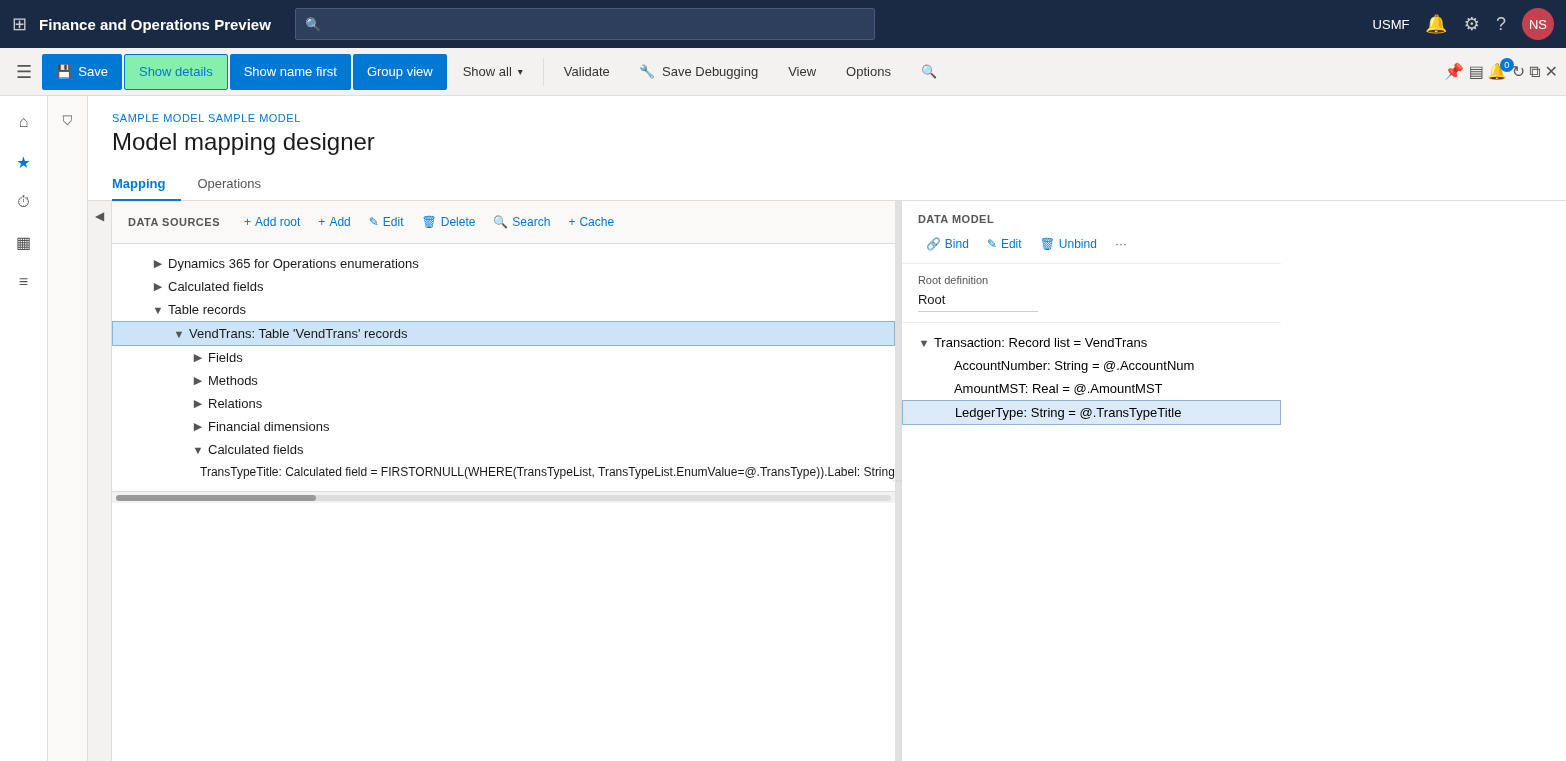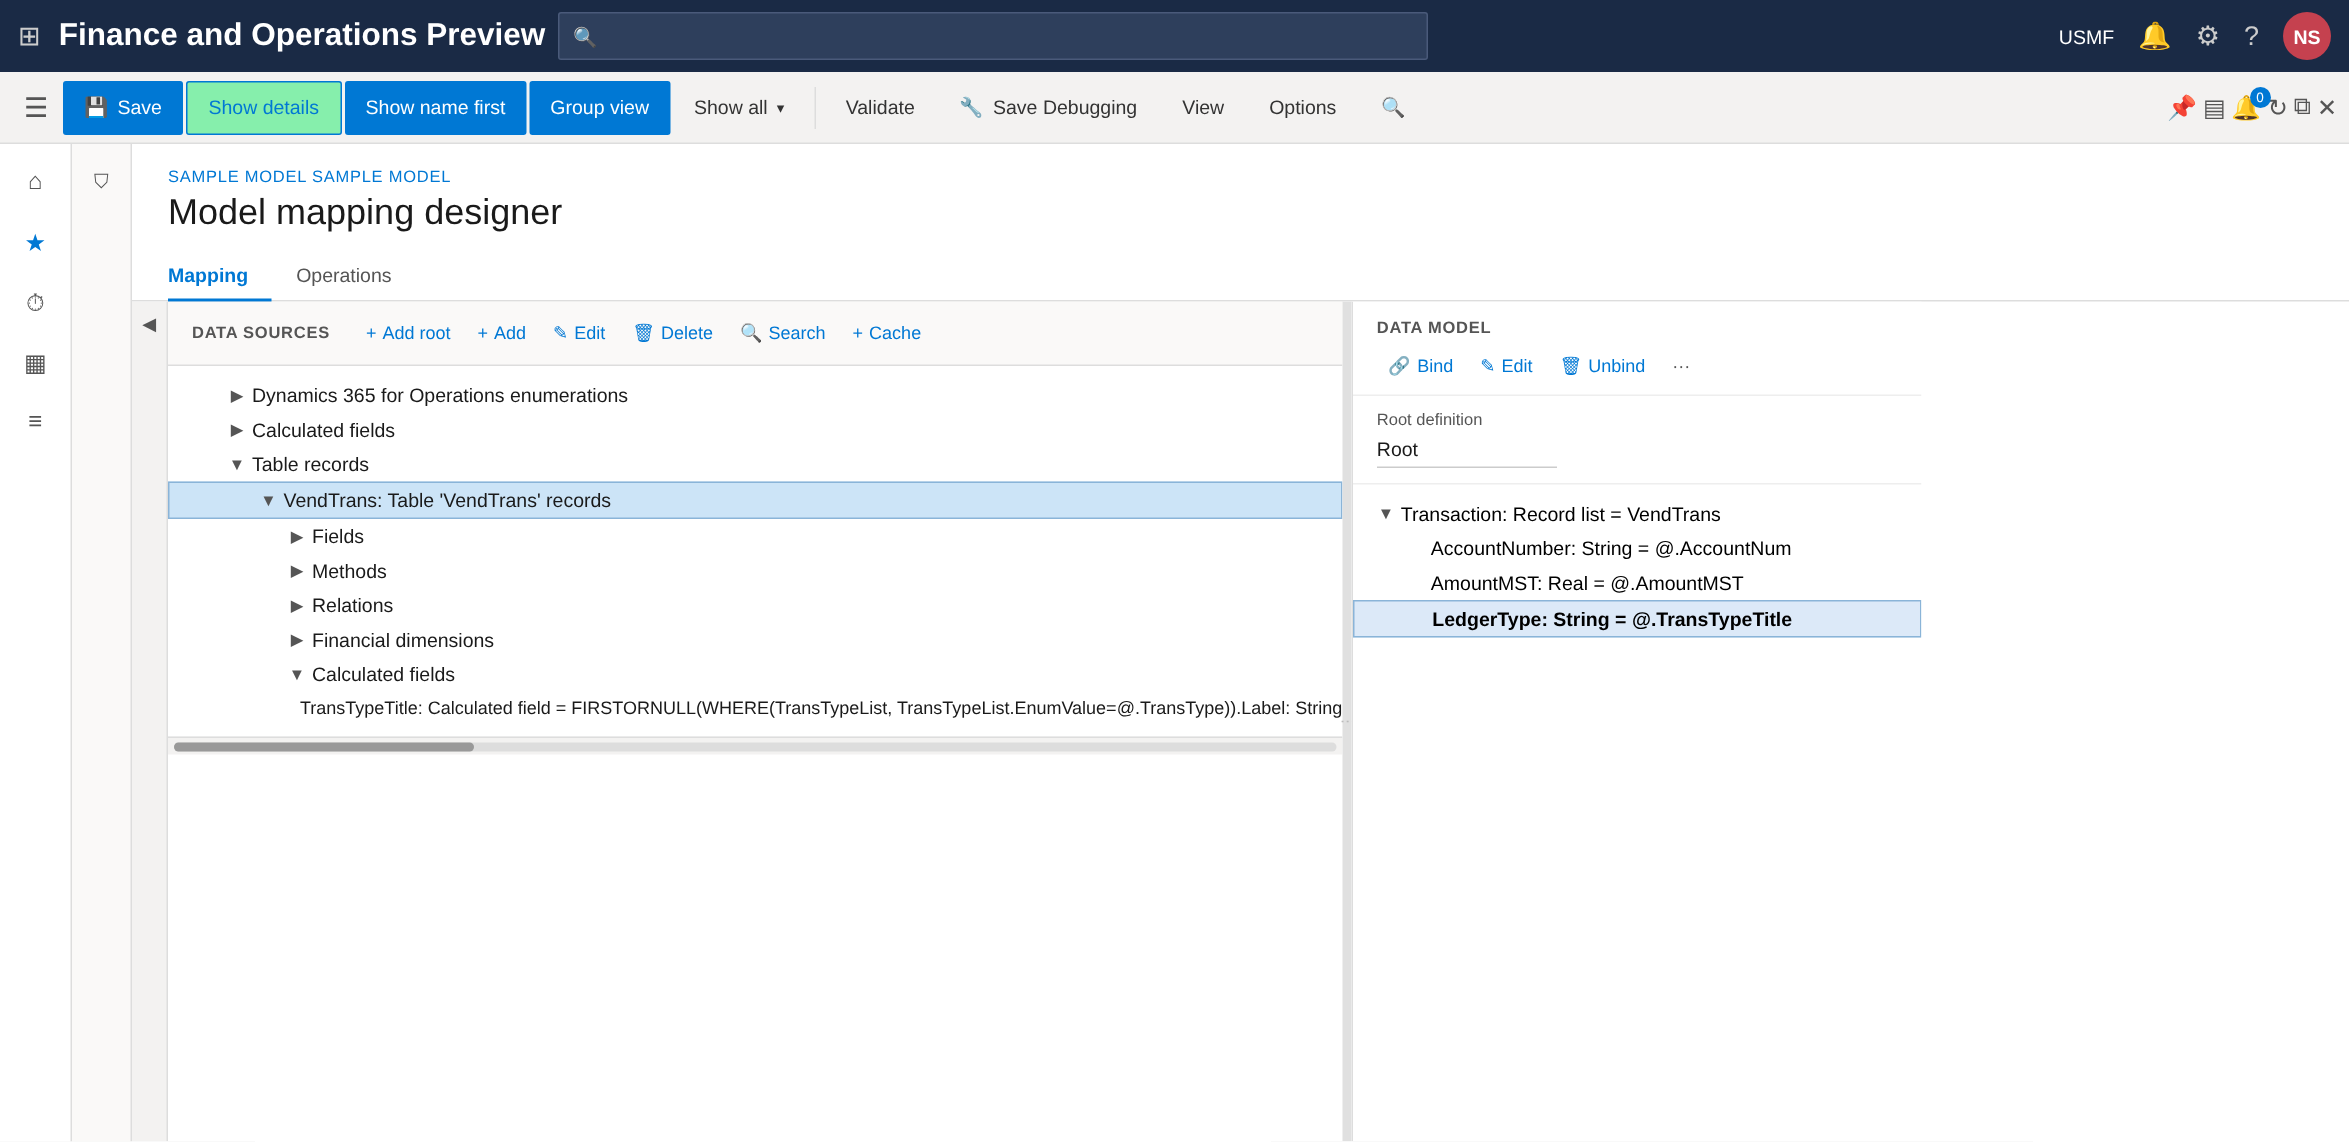--- a/index.html
+++ b/index.html
@@ -9,21 +9,21 @@
     .top-nav {
       background: #1a2a45;
       color: white;
       height: 48px;
       display: flex;
       align-items: center;
       padding: 0 12px;
       gap: 8px;
     }
     .top-nav .grid-icon { color: #ccc; font-size: 18px; margin-right: 4px; cursor: pointer; }
-    .top-nav .app-title { font-size: 21px; font-weight: 600; color: white; white-space: nowrap; }
+    .top-nav .app-title { font-size: 15px; font-weight: 600; color: white; margin-right: 16px; white-space: nowrap; }
     .search-bar {
       flex: 1;
       max-width: 580px;
       background: #2e3f5c;
       border: 1px solid #4a5a7a;
       border-radius: 2px;
       display: flex;
       align-items: center;
       padding: 0 10px;
       height: 32px;
@@ -44,21 +44,21 @@
       align-items: center;
       gap: 16px;
       color: #ccc;
     }
     .top-nav-right .usmf { font-size: 13px; color: white; }
     .avatar {
       width: 32px; height: 32px;
       background: #c5414f;
       border-radius: 50%;
       display: flex; align-items: center; justify-content: center;
-      color: white; font-weight: 700; font-size: 13px;
+      color: white; font-weight: 400; font-size: 13px;
     }
 
     
     .action-toolbar {
       background: #f3f2f1;
       border-bottom: 1px solid #ddd;
       height: 48px;
       display: flex;
       align-items: center;
       padding: 0 0 0 8px;
@@ -583,21 +583,21 @@
               <div class="dm-item" style="padding-left:32px;">
                 <span class="expand-btn">&nbsp;</span>
                 <span style="font-size:13px;">AccountNumber: String = @.AccountNum</span>
               </div>
 
               <div class="dm-item" style="padding-left:32px;">
                 <span class="expand-btn">&nbsp;</span>
                 <span style="font-size:13px;">AmountMST: Real = @.AmountMST</span>
               </div>
 
-              <div class="dm-item selected-highlight" style="padding-left:32px;font-weight:bold;">
+              <div class="dm-item selected-highlight" style="padding-left:32px;">
                 <span class="expand-btn">&nbsp;</span>
                 <span style="font-size:13px;">LedgerType: String = @.TransTypeTitle</span>
               </div>
             </div>
           </div>
         </div>
       </div>
     </div>
   </div>
 </div>

